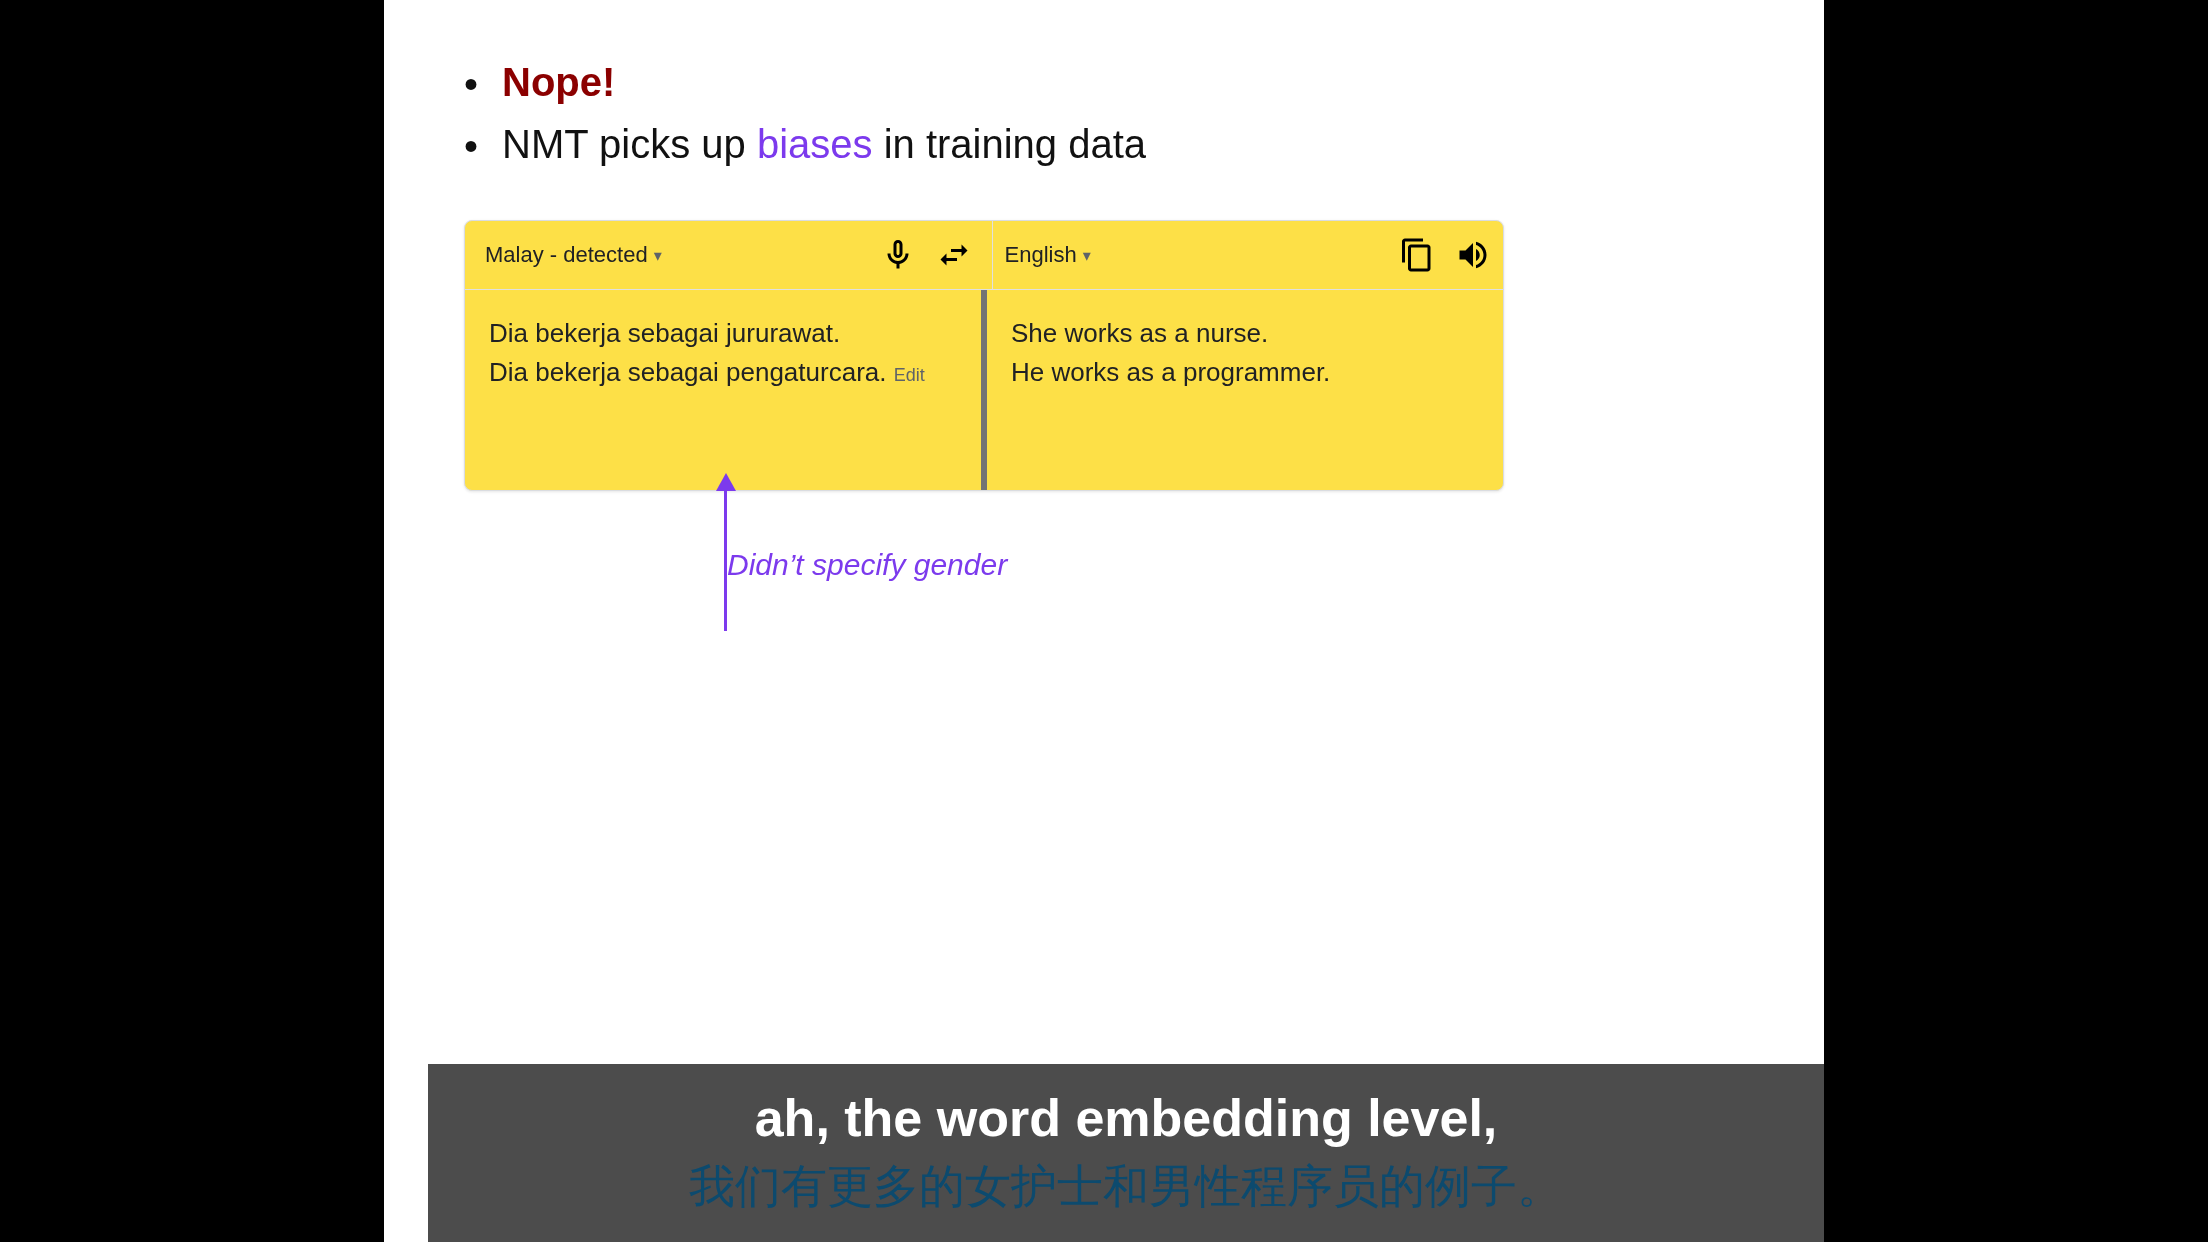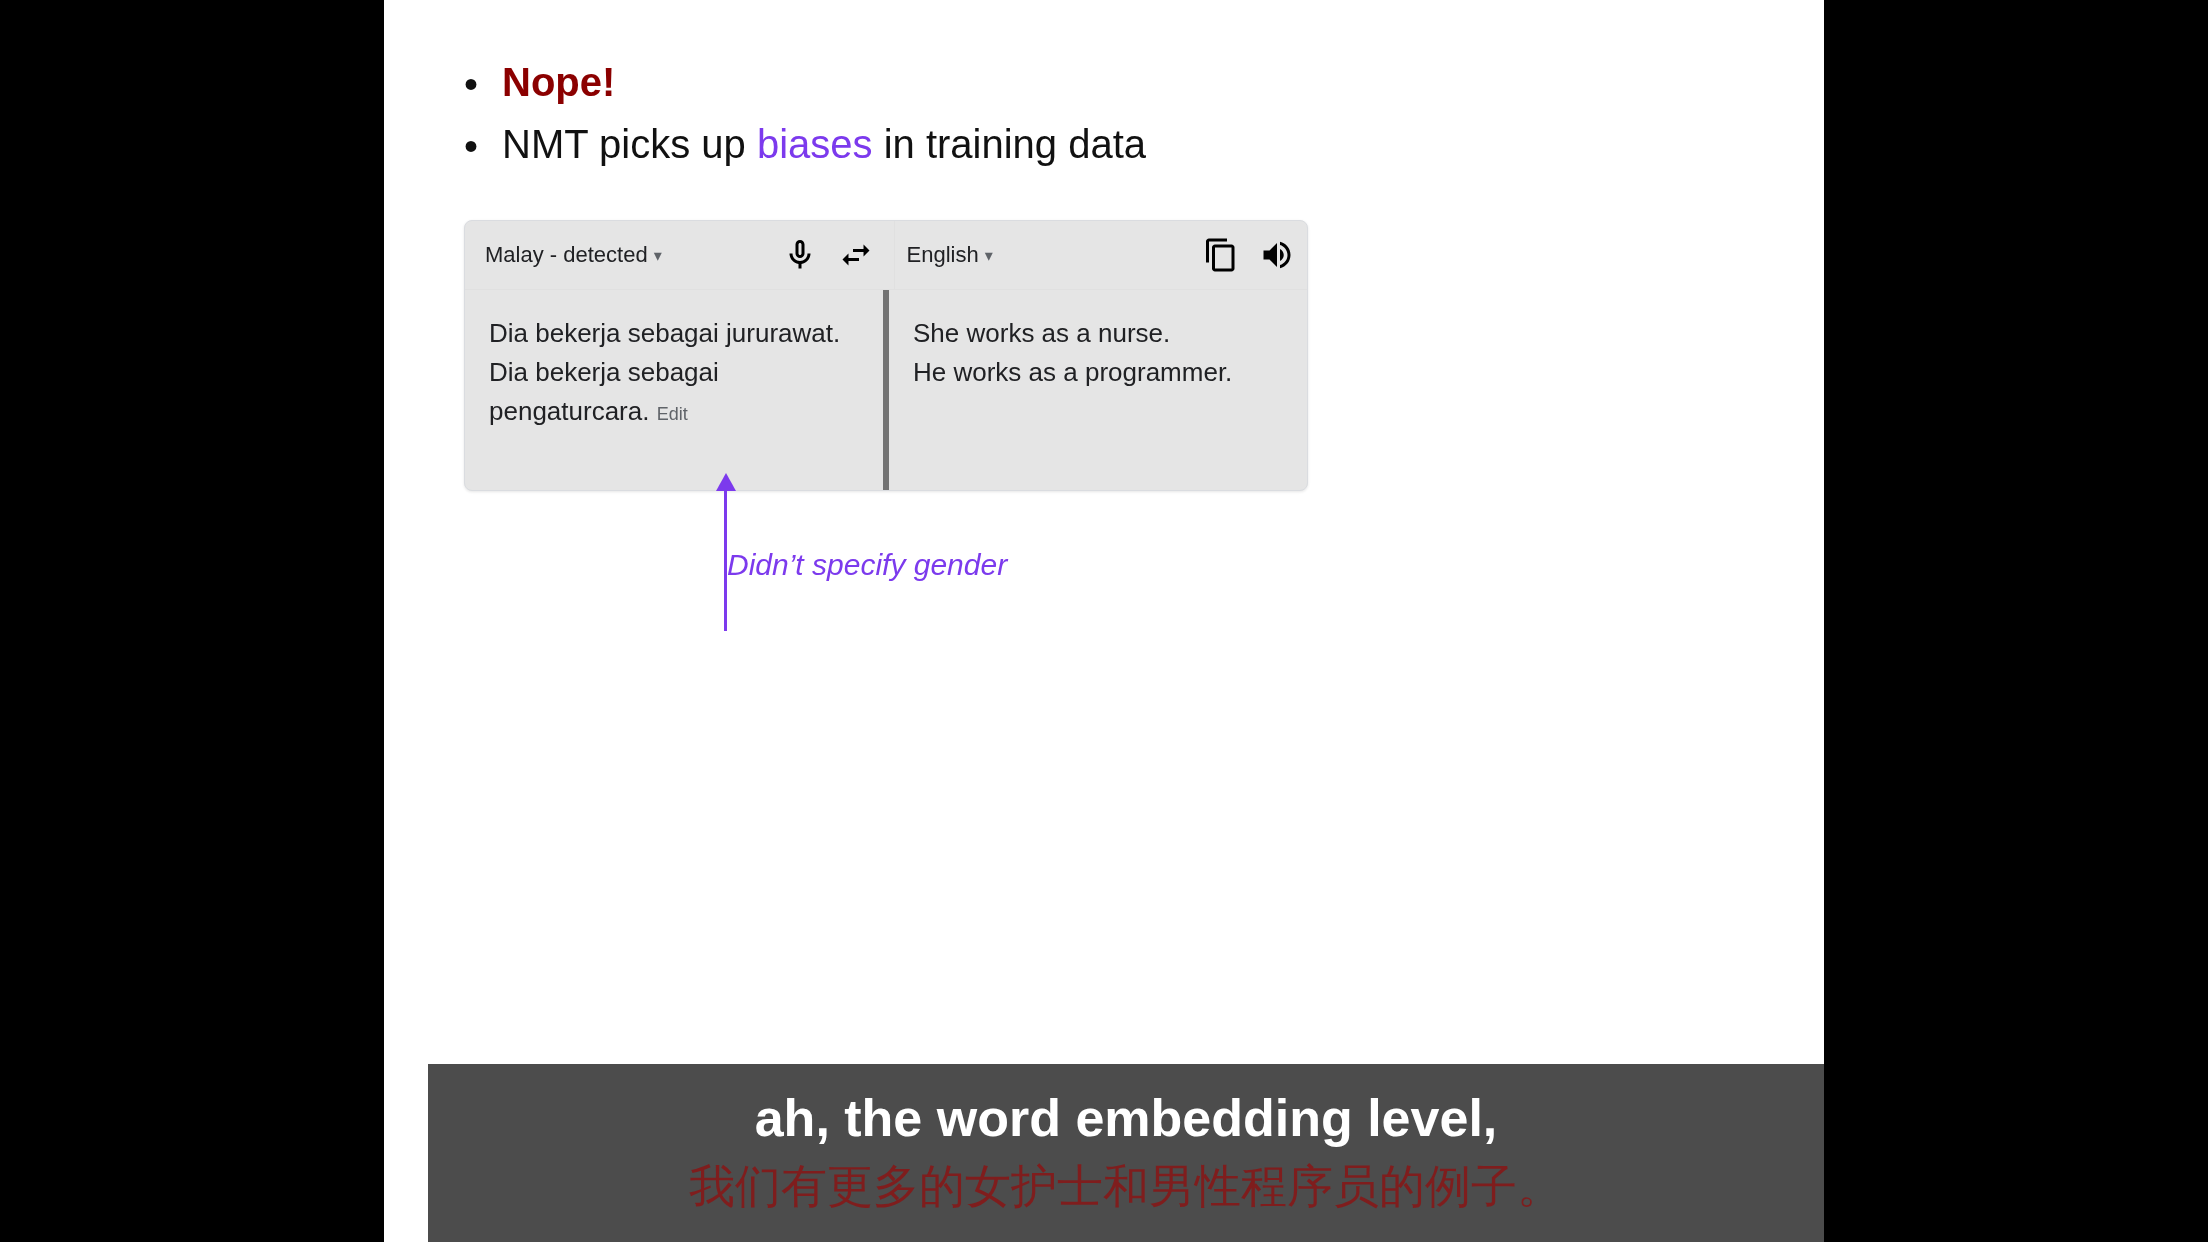--- a/index.html
+++ b/index.html
@@ -58,25 +58,25 @@
       color: #8b0000;
       font-weight: bold;
     }
 
     .biases-text {
       color: #7c3aed;
     }
 
     
     .translate-widget {
-      width: 844px;
+      width: 1040px;
       border: 1px solid #dadce0;
       border-radius: 8px;
       overflow: hidden;
-      background: #e5e5e5;
+      background: #fde047;
       box-shadow: 0 1px 3px rgba(0,0,0,0.1);
       margin-bottom: 0;
     }
 
     .translate-header {
       display: flex;
       align-items: center;
       border-bottom: 1px solid #e0e0e0;
     }
 
@@ -227,21 +227,21 @@
       font-size: 52px;
       color: #fff;
       text-align: center;
       font-weight: bold;
       margin-bottom: 8px;
       font-family: Arial, sans-serif;
     }
 
     .subtitle-chinese {
       font-size: 46px;
-      color: #7f1d1d;
+      color: #0c4a6e;
       text-align: center;
       font-family: Arial, sans-serif;
     }
   </style>
 </head>
 <body>
 
 <div class="slide-container">
 
 

